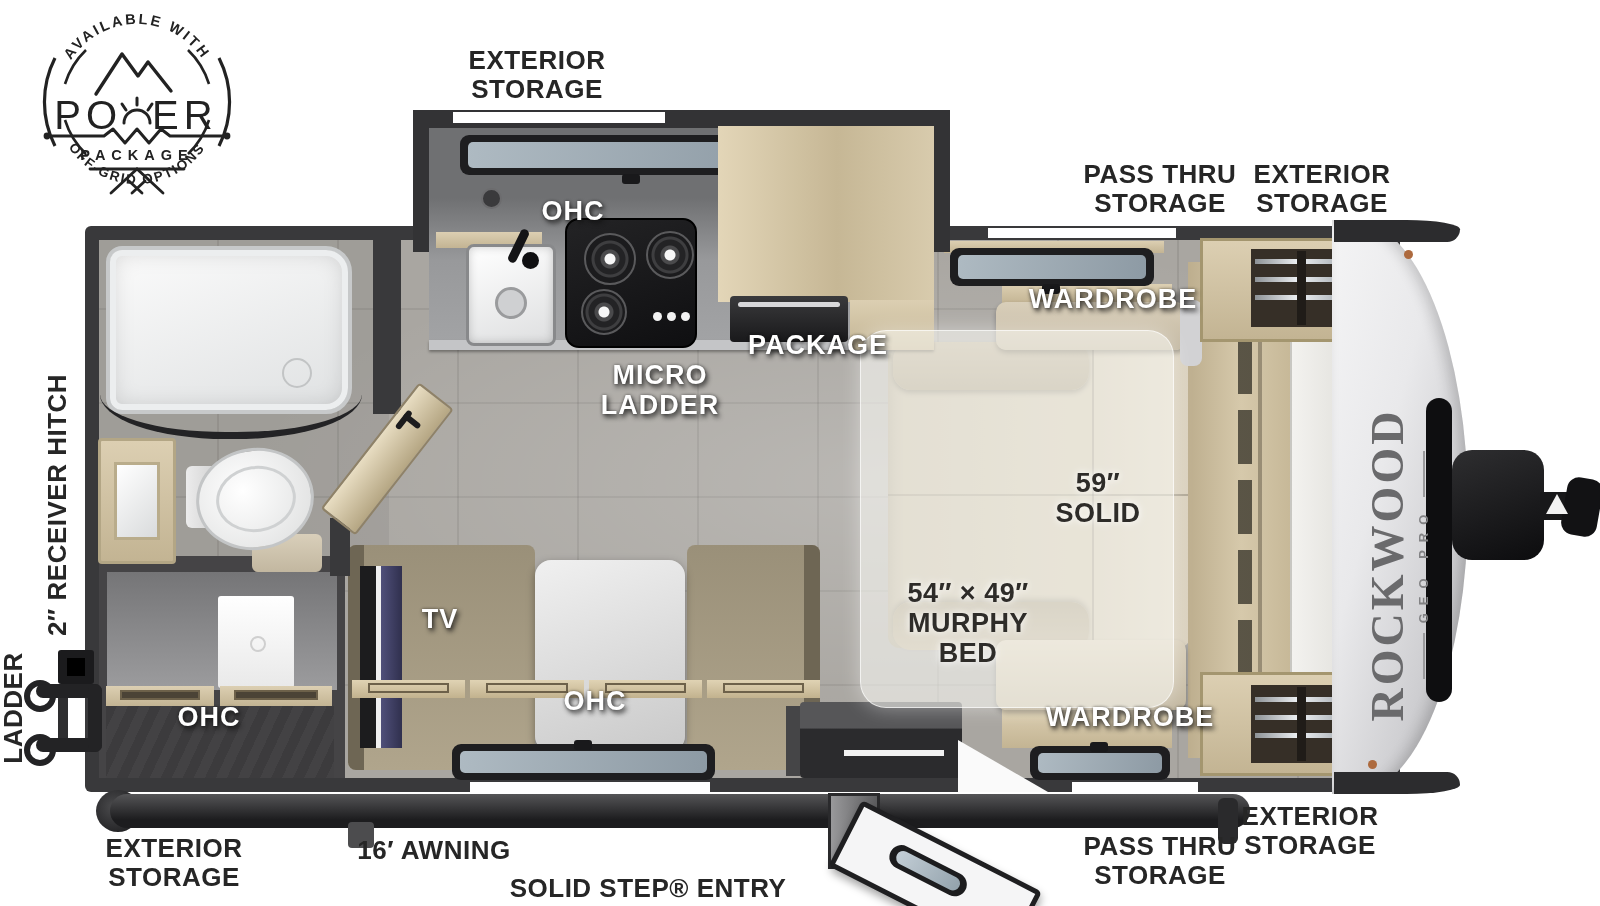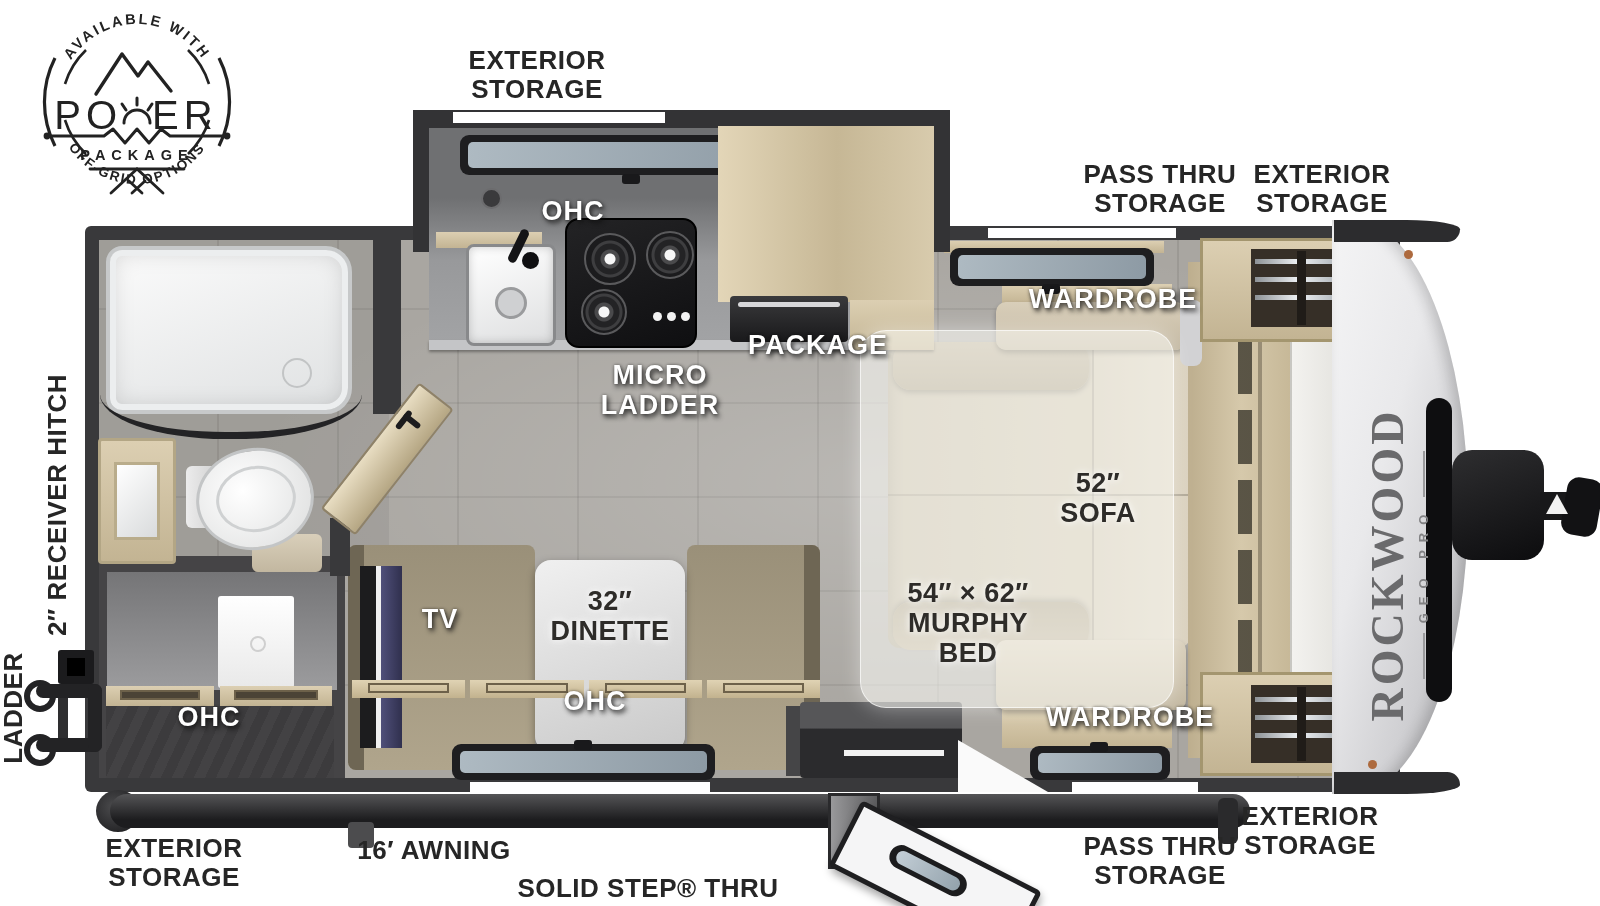--- a/index.html
+++ b/index.html
@@ -301,48 +301,44 @@
     <span>EXTERIOR</span>
     <span>STORAGE</span>
   </div>
   <div class="lo rot" style="left:58px;top:505px;">2″ RECEIVER HITCH</div>
   <div class="lo rot" style="left:14px;top:708px;">LADDER</div>
   <div class="lo" style="left:174px;top:834px;">
     <span>EXTERIOR</span>
     <span>STORAGE</span>
   </div>
   <div class="lo" style="left:434px;top:836px;">16′ AWNING</div>
-  <div class="lo" style="left:648px;top:874px;">SOLID STEP® THRU</div>
+  <div class="lo" style="left:648px;top:874px;">SOLID STEP® ENTRY</div>
   <div class="lo" style="left:1160px;top:832px;">
     <span>PASS THRU</span>
     <span>STORAGE</span>
   </div>
   <div class="lo" style="left:1310px;top:802px;">
     <span>EXTERIOR</span>
     <span>STORAGE</span>
   </div>
 
   <div class="li" style="left:573px;top:196px;">OHC</div>
   <div class="li" style="left:660px;top:360px;">
     <span>MICRO</span>
     <span>LADDER</span>
   </div>
   <div class="li" style="left:818px;top:330px;">PACKAGE</div>
   <div class="li" style="left:1113px;top:284px;">WARDROBE</div>
   <div class="ld" style="left:1098px;top:468px;z-index:41;">
-    <span>52″</span>
-    <span>SOFA</span>
+    <span>59″</span>
+    <span>SOLID</span>
   </div>
   <div class="ld" style="left:968px;top:578px;z-index:41;">
-    <span>54″ × 62″</span>
+    <span>54″ × 49″</span>
     <span>MURPHY</span>
     <span>BED</span>
   </div>
   <div class="li" style="left:1130px;top:702px;">WARDROBE</div>
-  <div class="ld" style="left:610px;top:586px;z-index:41;">
-    <span>32″</span>
-    <span>DINETTE</span>
-  </div>
   <div class="li" style="left:440px;top:604px;">TV</div>
   <div class="li" style="left:595px;top:686px;">OHC</div>
   <div class="li" style="left:209px;top:702px;">OHC</div>
 
 </div>
 
 </body></html>

